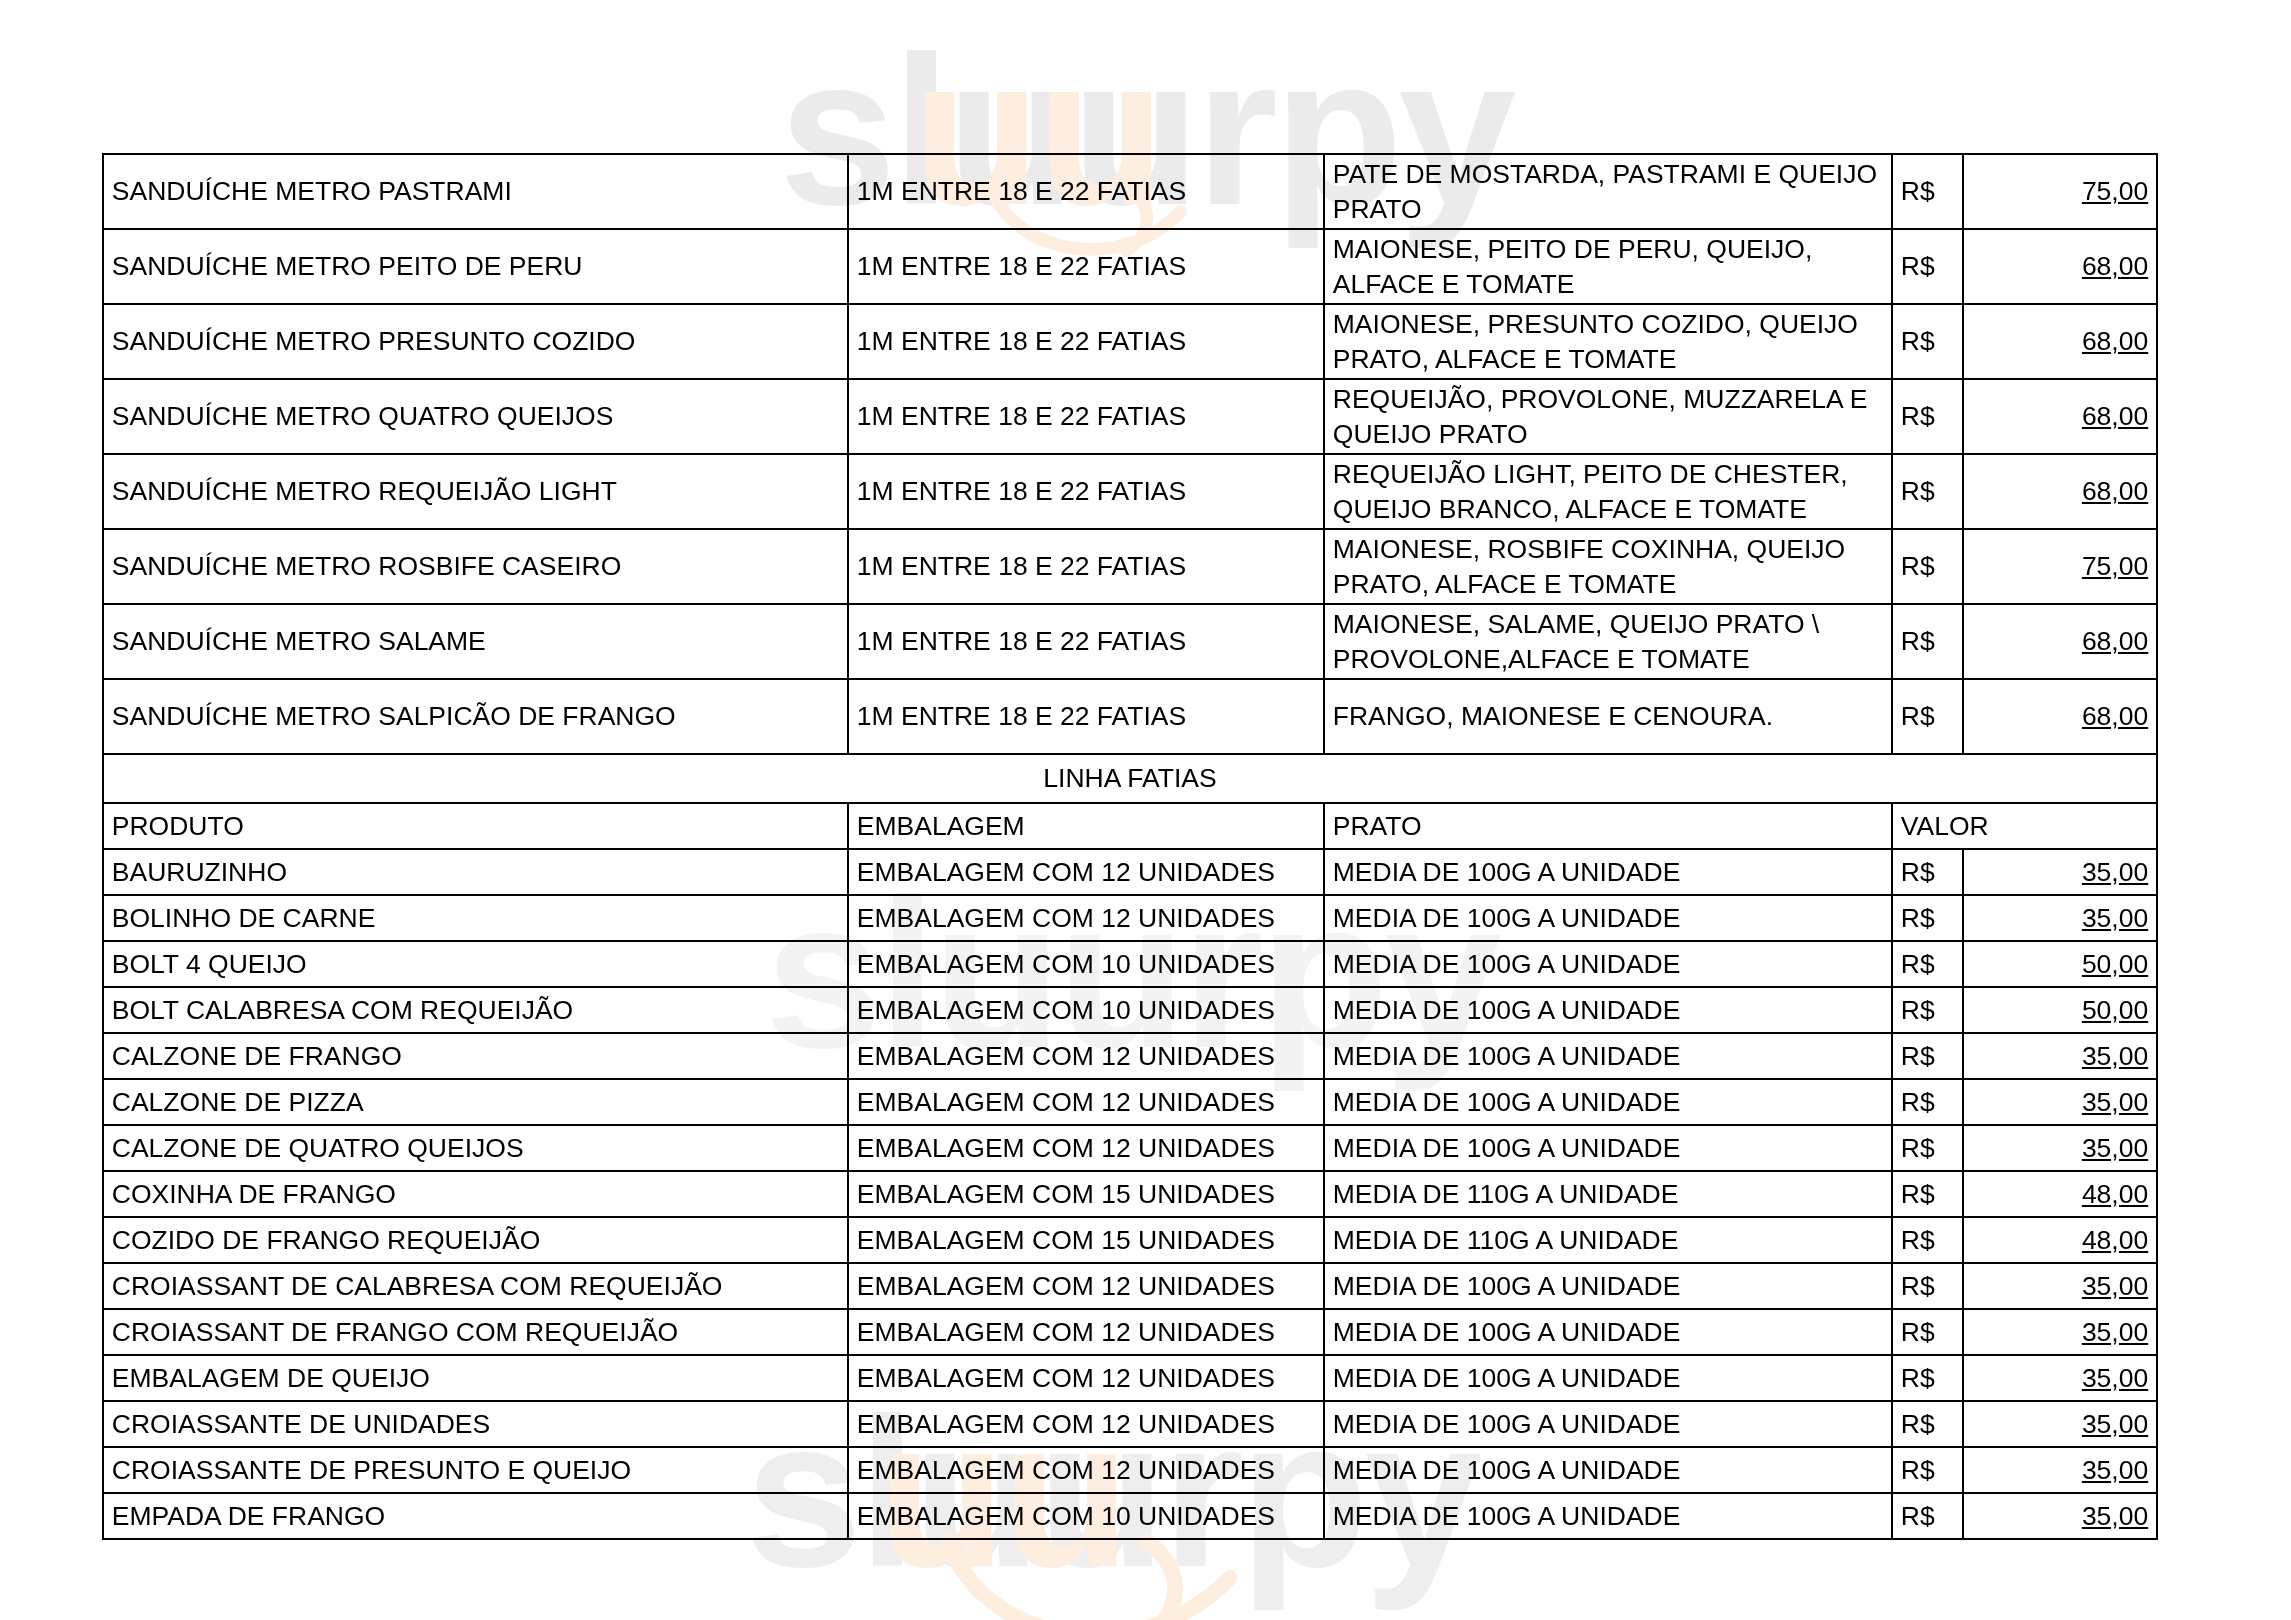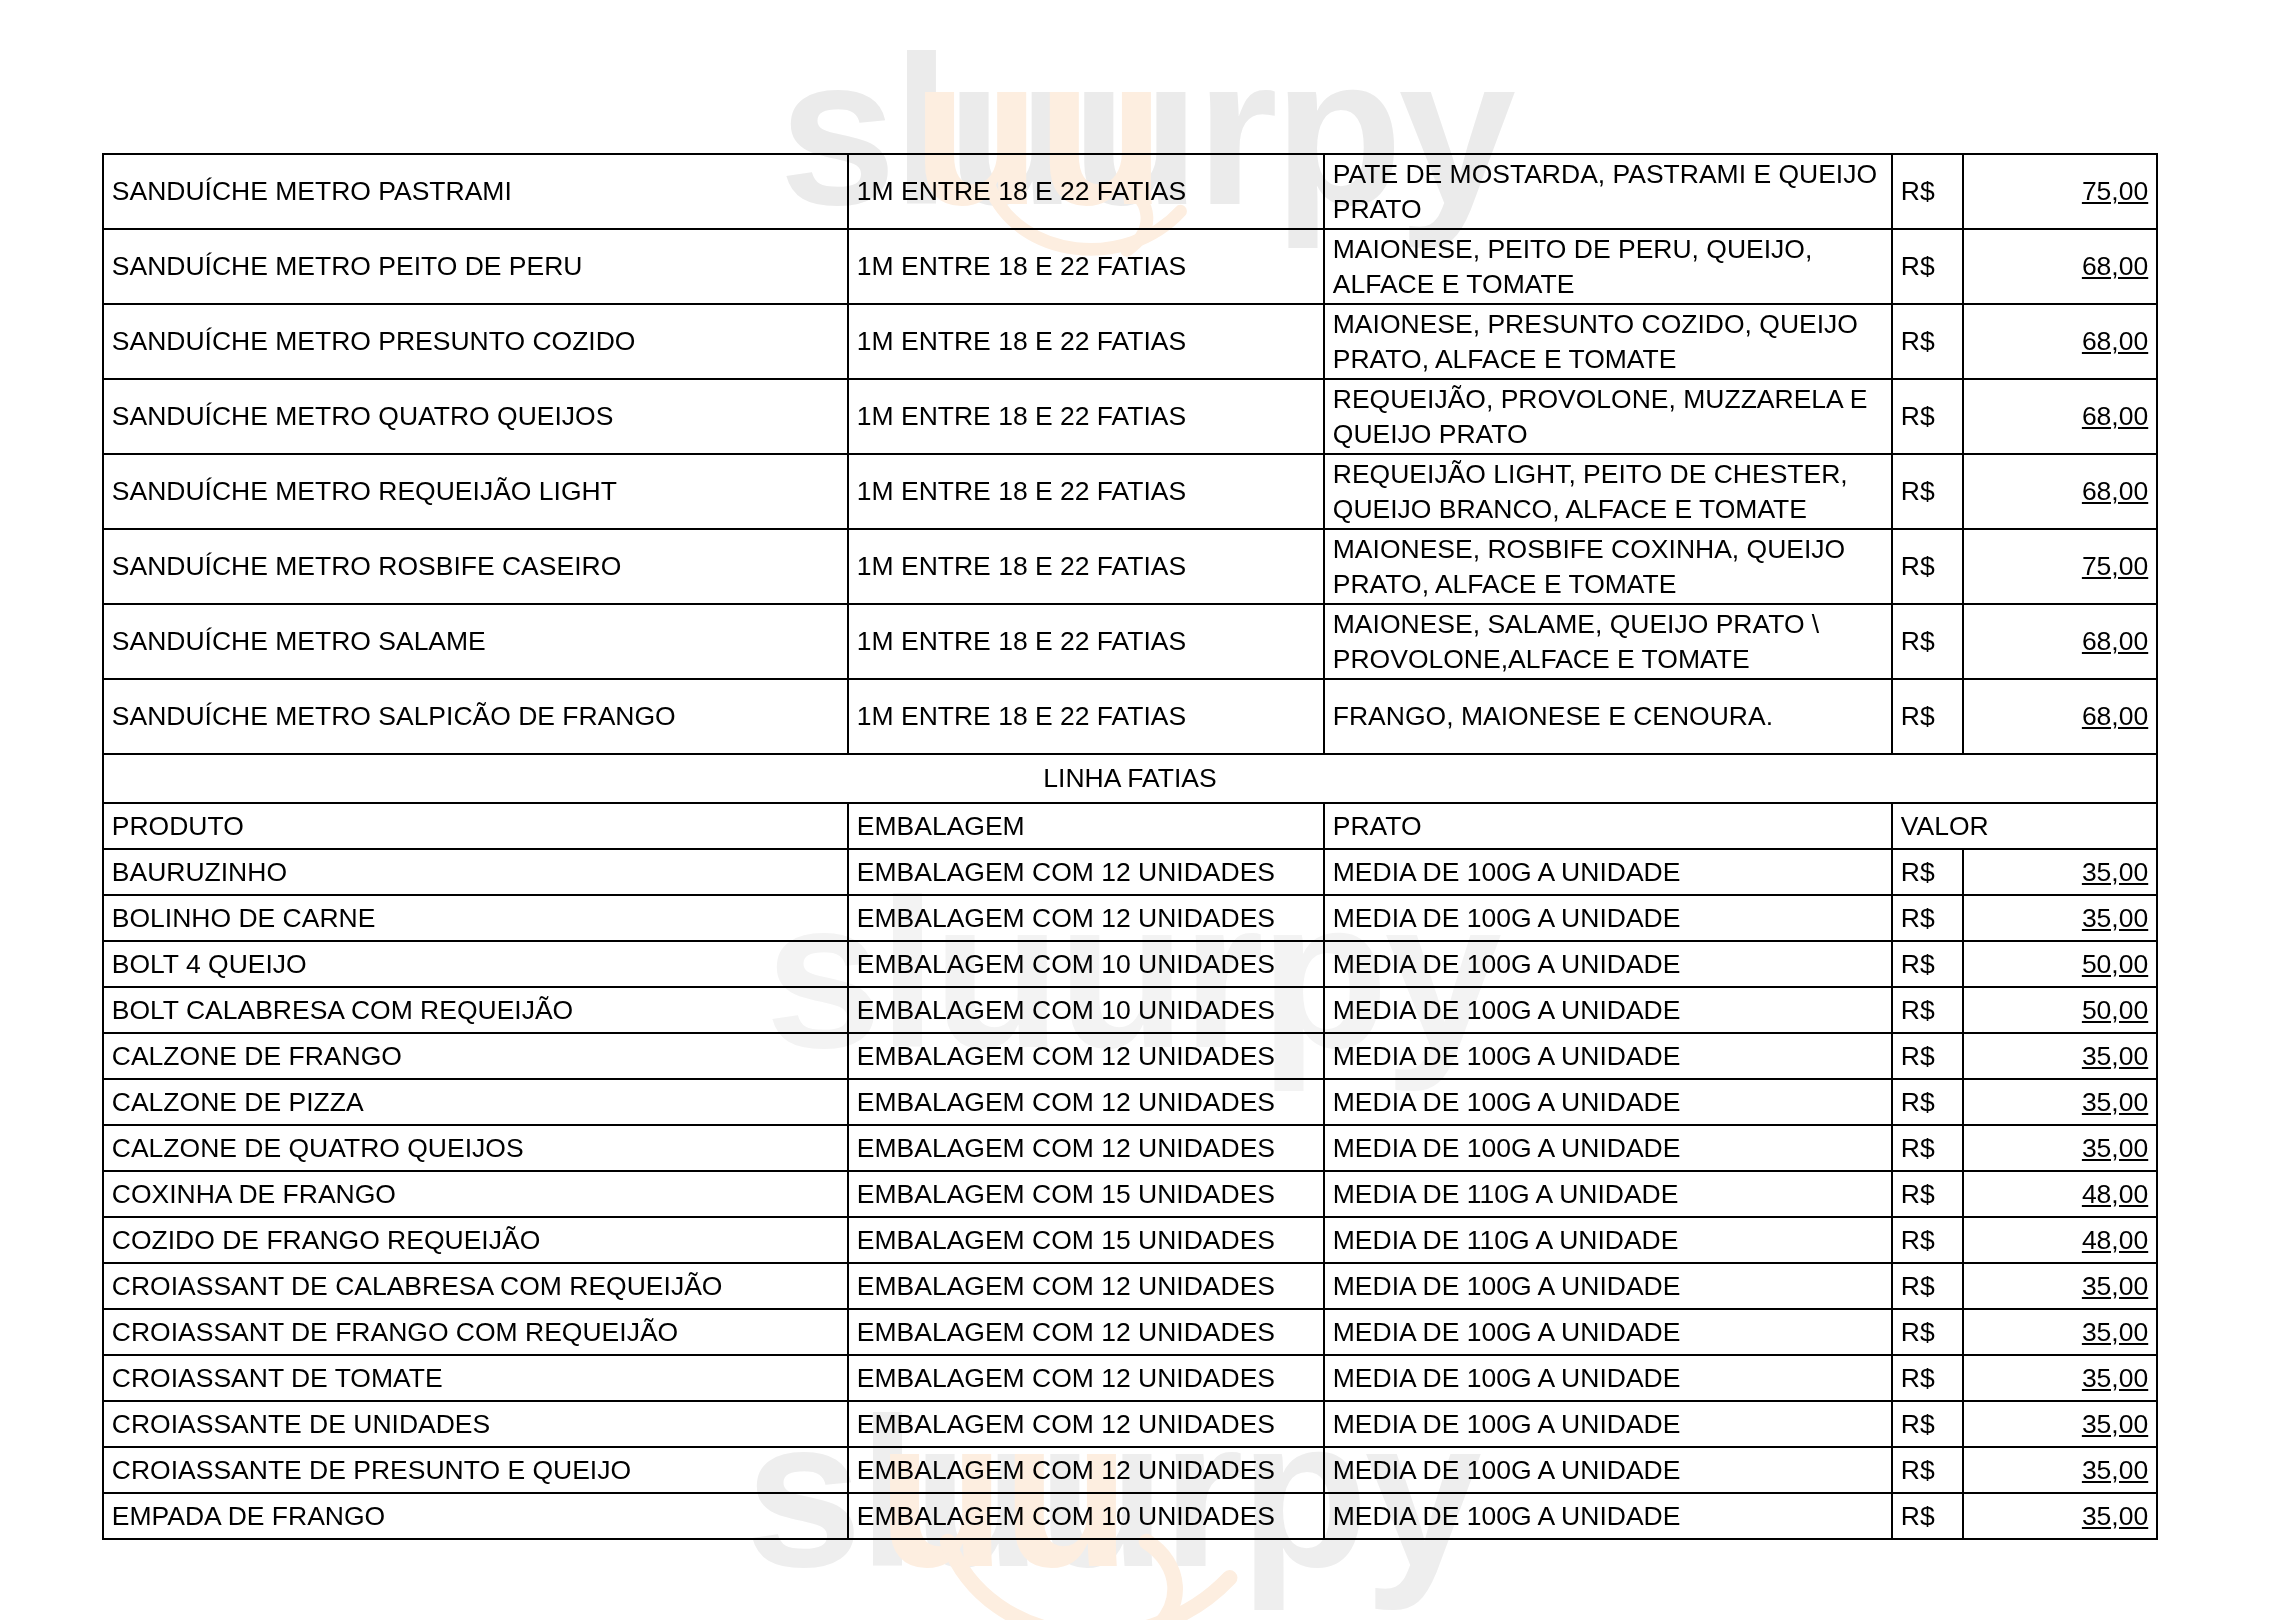--- a/index.html
+++ b/index.html
@@ -301,21 +301,21 @@
         <td class="valor">35,00</td>
       </tr>
       <tr class="lanche-row">
         <td>CROIASSANT DE FRANGO COM REQUEIJÃO</td>
         <td>EMBALAGEM COM 12 UNIDADES</td>
         <td>MEDIA DE 100G A UNIDADE</td>
         <td class="moeda">R$</td>
         <td class="valor">35,00</td>
       </tr>
       <tr class="lanche-row">
-        <td>CROIASSANT DE TOMATE</td>
+        <td>EMBALAGEM DE QUEIJO</td>
         <td>EMBALAGEM COM 12 UNIDADES</td>
         <td>MEDIA DE 100G A UNIDADE</td>
         <td class="moeda">R$</td>
         <td class="valor">35,00</td>
       </tr>
       <tr class="lanche-row">
         <td>CROIASSANTE DE UNIDADES</td>
         <td>EMBALAGEM COM 12 UNIDADES</td>
         <td>MEDIA DE 100G A UNIDADE</td>
         <td class="moeda">R$</td>

